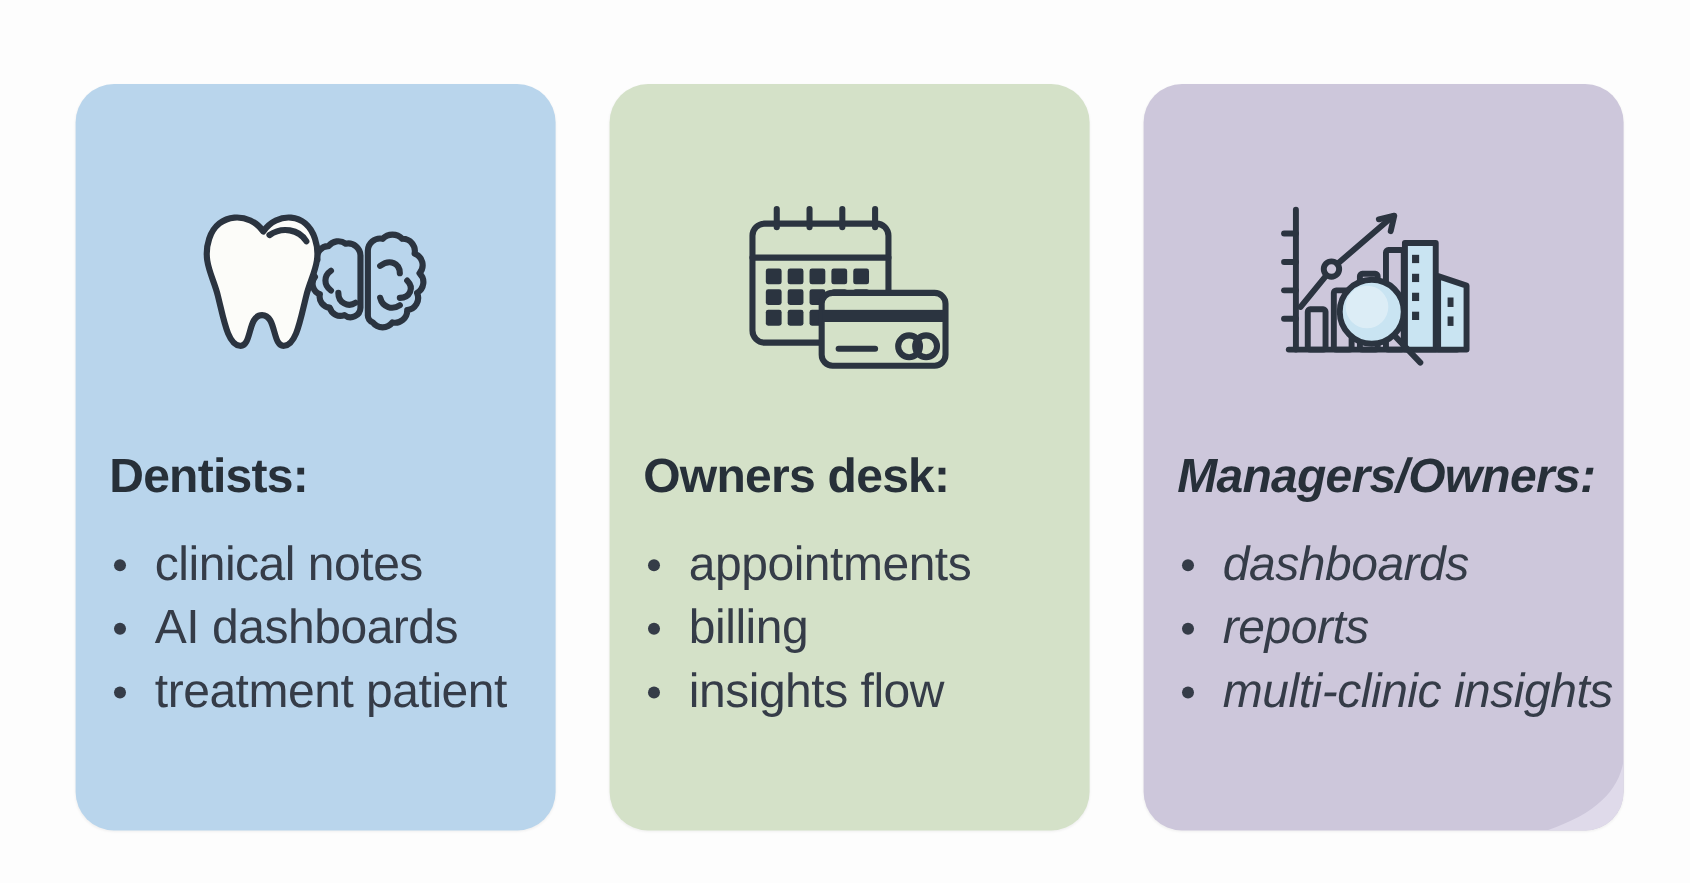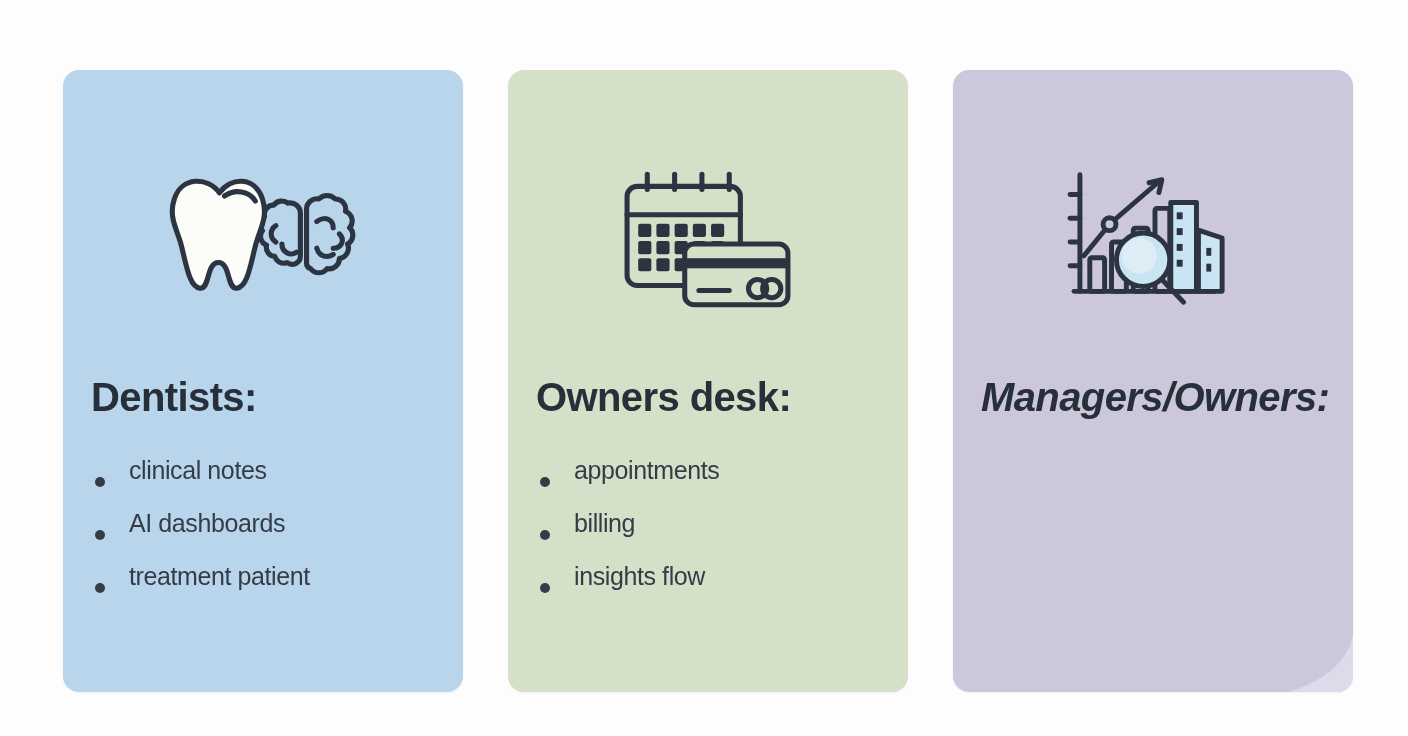--- a/index.html
+++ b/index.html
@@ -6,33 +6,33 @@
     --background:#fdfdfd; --card-blue:#b9d5ec; --card-green:#d4e1c8; --card-purple:#cdc7db;
     --ink:#2b3440; --text-strong:#273039; --text-body:#353c48;
     --tooth-fill:#fcfcf9; --accent-fill:#c9e4f2; --curl:#dfdaea;
   }
   html,body{margin:0;padding:0;}
   .canvas{
     position:relative; width:1408px; height:736px; background:var(--background);
     font-family:"Liberation Sans", sans-serif; overflow:hidden;
   }
   .card{
-    position:absolute; top:70px; width:400px; height:622px; border-radius:16px;
+    position:absolute; top:70px; width:400px; height:622px; border-radius:32px;
     overflow:hidden; box-shadow:0 1px 2px rgba(0,0,0,0.05);
   }
   .card.c0{left:63px; background:var(--card-blue);}
   .card.c1{left:508px; background:var(--card-green);}
   .card.c2{left:953px; background:var(--card-purple);font-style:italic;}
   .icon-wrap{height:160px; margin-top:90px; display:flex; justify-content:center; align-items:center;}
   .heading{
     margin:54px 0 0 28px; font-size:40px; font-weight:bold; letter-spacing:-0.6px;
     color:var(--text-strong); white-space:nowrap; line-height:46px;
   }
   .items{list-style:none; margin:24px 0 0 0; padding:0 0 0 30px;}
-  .items li{display:flex; font-size:25px; line-height:53px; color:var(--text-body); letter-spacing:-0.4px; white-space:nowrap;align-items:center;}
+  .items li{display:flex; font-size:40px; line-height:53px; color:var(--text-body); letter-spacing:-0.4px; white-space:nowrap;}
   .dot{flex:none; width:10px; height:10px; border-radius:50%; background:var(--text-body); margin:22px 24px 0 2px;}
   .curl{position:absolute; right:0; bottom:0; width:64px; height:58px;}
   svg .stroke{stroke:var(--ink); fill:none; stroke-width:5; stroke-linecap:round; stroke-linejoin:round;}
   svg .fill-ink{fill:var(--ink); stroke:none;}
 </style>
 </head>
 <body>
 
 <div class="canvas">
 
@@ -150,18 +150,32 @@
           <rect x="144" y="88" width="5" height="8"></rect>
             <rect x="144" y="104" width="5" height="8"></rect>
         </g>
 
         <circle class="stroke" style="fill:var(--accent-fill)" stroke-width="6.5" cx="80" cy="100" r="27"></circle>
         <circle cx="76" cy="96" r="18" fill="rgba(255,255,255,0.35)"></circle>
         <line class="stroke" x1="100" y1="121" x2="121" y2="143" stroke-width="10"></line>
       </svg>
     </div>
     <h2 class="heading">Managers/Owners:</h2>
+    <ul class="items">
+      <li>
+          <span class="dot"></span>
+          <span>dashboards</span>
+        </li>
+      <li>
+          <span class="dot"></span>
+          <span>reports</span>
+        </li>
+      <li>
+          <span class="dot"></span>
+          <span>multi-clinic insights</span>
+        </li>
+    </ul>
     <svg class="curl" viewBox="0 0 64 58">
       <path d="M64 0 C60 24 42 44 0 58 L64 58 Z" style="fill:var(--curl)"></path>
     </svg>
   </div>
 
 </div>
 
 </body></html>

